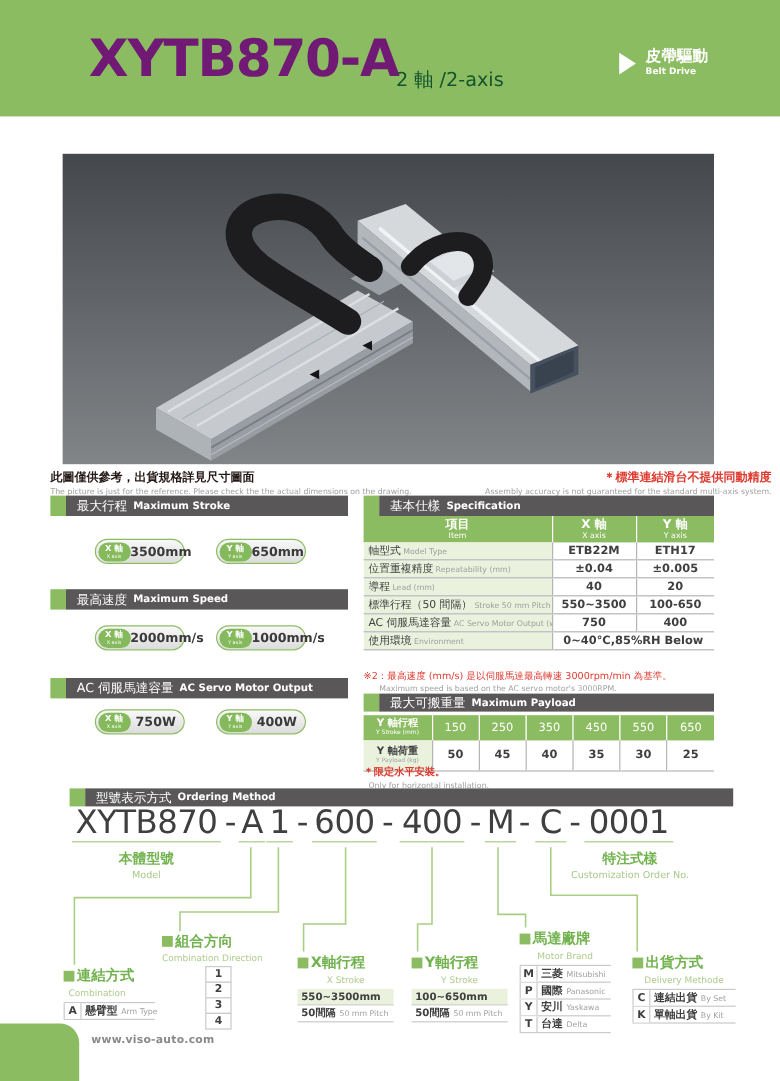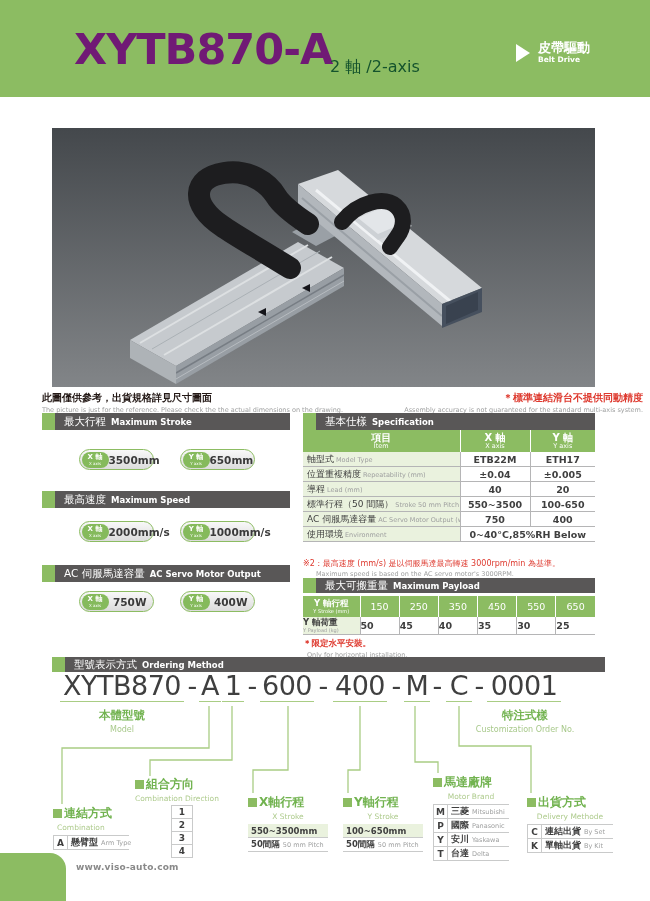--- a/index.html
+++ b/index.html
@@ -68,21 +68,21 @@
 
   
   #payload-table { position:absolute; left:303px; top:596px; width:292px;
                    border-collapse:collapse; table-layout:fixed; }
   #payload-table th { background:#8CBC62; color:#fff; height:21px; padding:0;
                       border-right:1px solid #fff; font-weight:normal; }
   #payload-table th:last-child { border-right:none; }
   .p-zh { font-size:8.5px; font-weight:bold; line-height:1.15; }
   .p-en { font-size:5px; line-height:1.1; }
   .p-num { font-size:9.5px; font-weight:bold; }
-  #payload-table td { border-bottom:1px solid #b5b5b6; height:17px; padding:0; }
+  #payload-table td { border-bottom:1px solid #b5b5b6; height:25px; padding:0; text-align:center; }
   #payload-table td.pl { background:#EAF2DE; color:#3f3f3f; }
   #payload-table td.pl .p-en { color:#9FA0A0; }
   #payload-table td.pv { border-left:1px solid #b5b5b6; font-size:9.5px; font-weight:bold; color:#3f3f3f; }
   #payload-note { left:303px; top:638px; }
   .pn-red { font-size:8.5px; font-weight:bold; color:#DE3A2F; }
   .pn-en { font-size:6.5px; color:#9FA0A0; margin-left:4px; margin-top:1px; }
 
   
   .code-seg { position:absolute; top:670px; height:32px; text-align:center; font-size:27px;
               color:#3f3f3f; letter-spacing:-0.5px; line-height:32px; box-sizing:border-box; }
@@ -368,21 +368,21 @@
         <td class="pv">25</td>
       </tr>
     </tbody>
   </table>
 
   <div id="payload-note" class="abs">
     <div class="pn-red">＊限定水平安裝。</div>
     <div class="pn-en">Only for horizontal installation.</div>
   </div>
 
-  <div class="sec-bar" style="left:52px;top:657px;width:553px;height:15px;border-radius:6px;">
+  <div class="sec-bar" style="left:58px;top:657px;width:553px;height:15px;border-radius:6px;">
     <div class="sq"></div>
     <div class="txt">
         <span class="bar-zh">型號表示方式</span>
         <span class="bar-en">Ordering Method</span>
       </div>
   </div>
 
   <div class="code-seg u" style="left:60px;width:124px;">XYTB870</div>
   <div class="code-seg" style="left:186px;width:12px;">-</div>
   <div class="code-seg u" style="left:199px;width:22px;">A</div>

